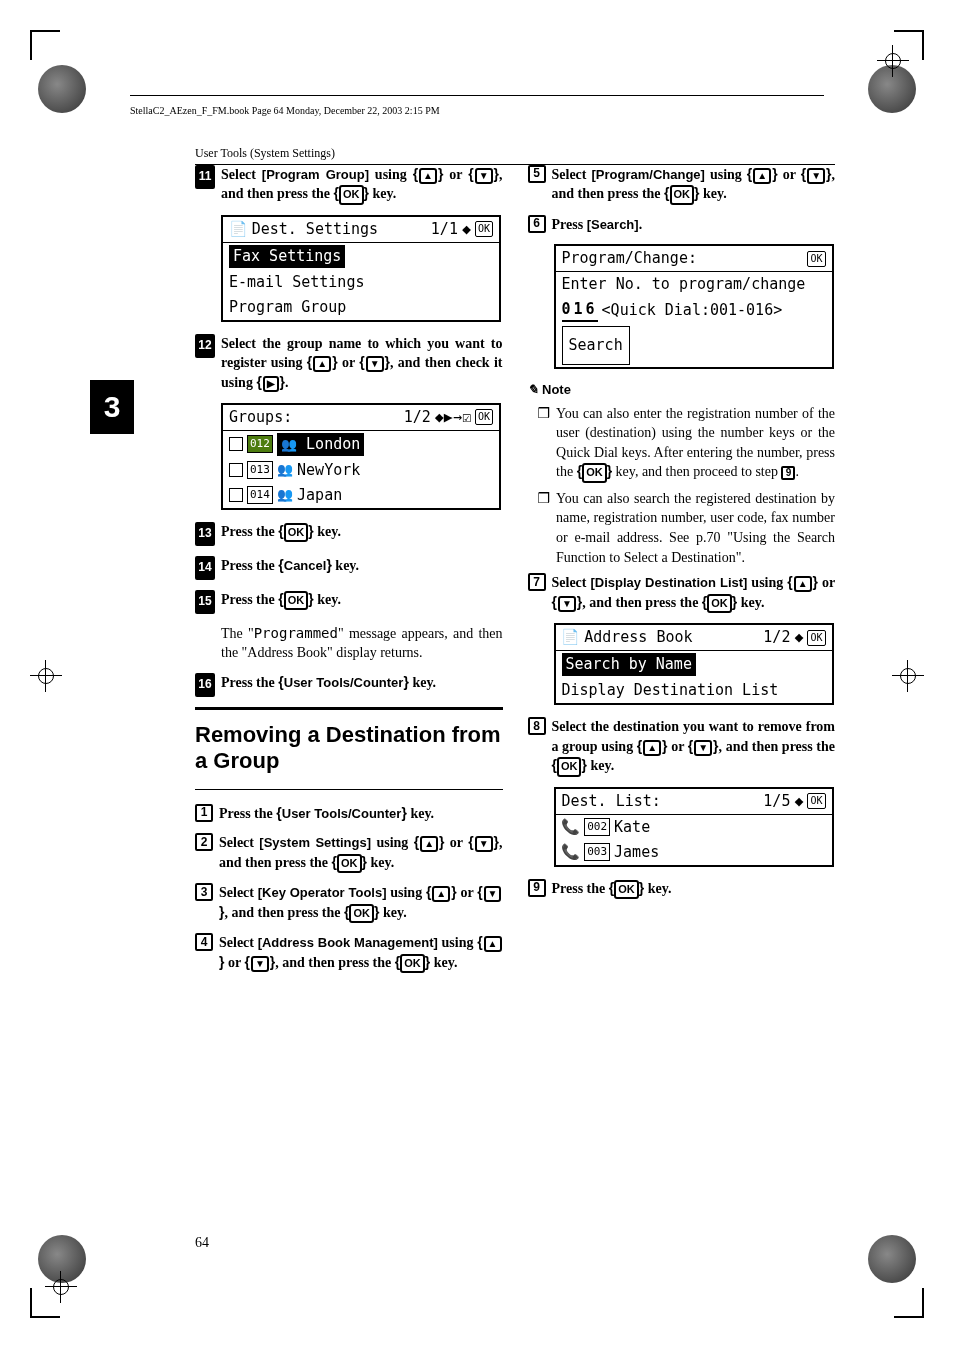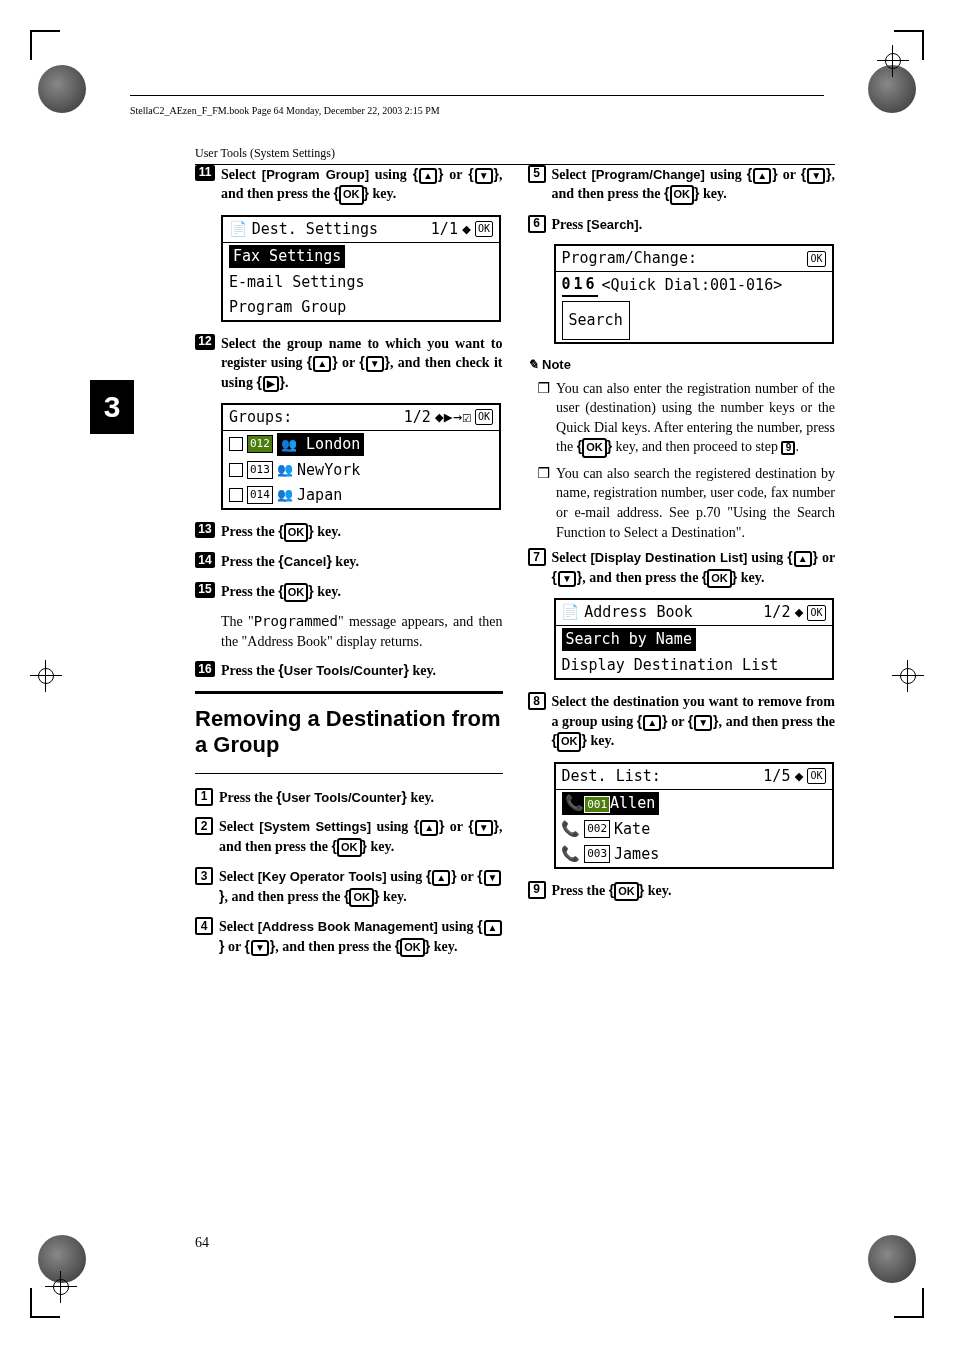--- a/index.html
+++ b/index.html
@@ -24,21 +24,21 @@
 .cc-bl{bottom:65px;left:38px}
 .cc-br{bottom:65px;right:38px}
 .header-rule{position:absolute;top:95px;left:130px;right:130px;border-top:1px solid #000}
 .header-text{position:absolute;top:104px;left:130px;font-size:10px}
 .page{position:absolute;top:145px;left:195px;width:640px;display:flex;flex-direction:column}
 .running-head{font-size:12px;border-bottom:1px solid #000;padding-bottom:2px;}
 .tab{position:absolute;left:90px;top:380px;width:44px;height:54px;background:#000;color:#fff;font-size:30px;font-weight:bold;display:flex;align-items:center;justify-content:center;font-family:Arial}
 .columns{display:flex;gap:25px}
 .col{width:310px}
 .step{margin-bottom:10px;display:flex;align-items:flex-start;gap:6px}
-.step-num{display:inline-flex;width:20px;height:16px;background:#000;color:#fff;font-weight:bold;font-size:12px;align-items:center;justify-content:center;flex-shrink:0;font-family:Arial;border-radius:2px}
+.step-num{display:inline-flex;width:20px;height:24px;background:#000;color:#fff;font-weight:bold;font-size:12px;align-items:center;justify-content:center;flex-shrink:0;font-family:Arial;border-radius:2px}
 .step-num.white{background:#fff;color:#000;border:2px solid #000;width:18px;height:18px}
 .step-text{flex:1}
 .key{font-family:Arial;font-weight:bold;font-size:13px}
 .key-bracket{display:inline-block;font-weight:bold;font-family:Arial}
 .arrow-key{display:inline-block;border:2px solid #000;border-radius:3px;padding:0 2px;font-size:10px;line-height:12px;margin:0 1px}
 .ok-key{display:inline-block;border:2px solid #000;border-radius:3px;padding:0 2px;font-size:11px;font-weight:bold;font-family:Arial}
 .lcd{border:2px solid #000;margin:6px 0 12px 26px;font-family:monospace;font-size:15px;width:280px}
 .lcd-row{padding:2px 6px;display:flex;align-items:center;gap:4px}
 .lcd-title{border-bottom:1px solid #000;font-weight:normal}
 .lcd-sel{background:#000;color:#fff;display:inline-block;padding:1px 4px}
@@ -195,20 +195,21 @@
       <div class="step">
         <span class="step-num white">6</span>
         <span class="step-text"><b>Press <span class="key">[Search]</span>.</b></span>
       </div>
 
       <div class="lcd">
         <div class="lcd-row lcd-title">
             <span>Program/Change:</span>
             <span style="margin-left:auto" class="lcd-ok-badge">OK</span>
           </div>
+        <div class="lcd-row">Enter No. to program/change</div>
         <div class="lcd-row">
             <span style="border-bottom:2px solid #000;letter-spacing:3px;font-weight:bold">016</span> 
             <span>&lt;Quick Dial:001-016&gt;</span>
           </div>
         <div class="lcd-row">
             <span style="border:1px solid #000;padding:8px 6px">Search</span>
           </div>
       </div>
 
       <div class="note-head"><span class="note-icon">✎</span> <span>Note</span></div>
@@ -245,23 +246,20 @@
         <span class="step-text justify"><b>Select the destination you want to remove from a group using <span class="key-bracket">{</span><span class="arrow-key">▲</span><span class="key-bracket">}</span> or <span class="key-bracket">{</span><span class="arrow-key">▼</span><span class="key-bracket">}</span>, and then press the <span class="key-bracket">{</span><span class="ok-key">OK</span><span class="key-bracket">}</span> key.</b></span>
       </div>
 
       <div class="lcd">
         <div class="lcd-row lcd-title">
             <span>Dest. List:</span>
             <span style="margin-left:auto">1/5</span>
             <span>◆</span>
             <span class="lcd-ok-badge">OK</span>
           </div>
-        <div class="lcd-row">
-            <span class="lcd-sel">📞<span class="lcd-badge inv" style="border-color:#fff">001</span><span>Allen</span></span>
-          </div>
         <div class="lcd-row">📞<span class="lcd-badge">002</span><span>Kate</span></div>
         <div class="lcd-row">📞<span class="lcd-badge">003</span><span>James</span></div>
       </div>
 
       <div class="step">
         <span class="step-num white">9</span>
         <span class="step-text"><b>Press the <span class="key-bracket">{</span><span class="ok-key">OK</span><span class="key-bracket">}</span> key.</b></span>
       </div>
 
     </div>

